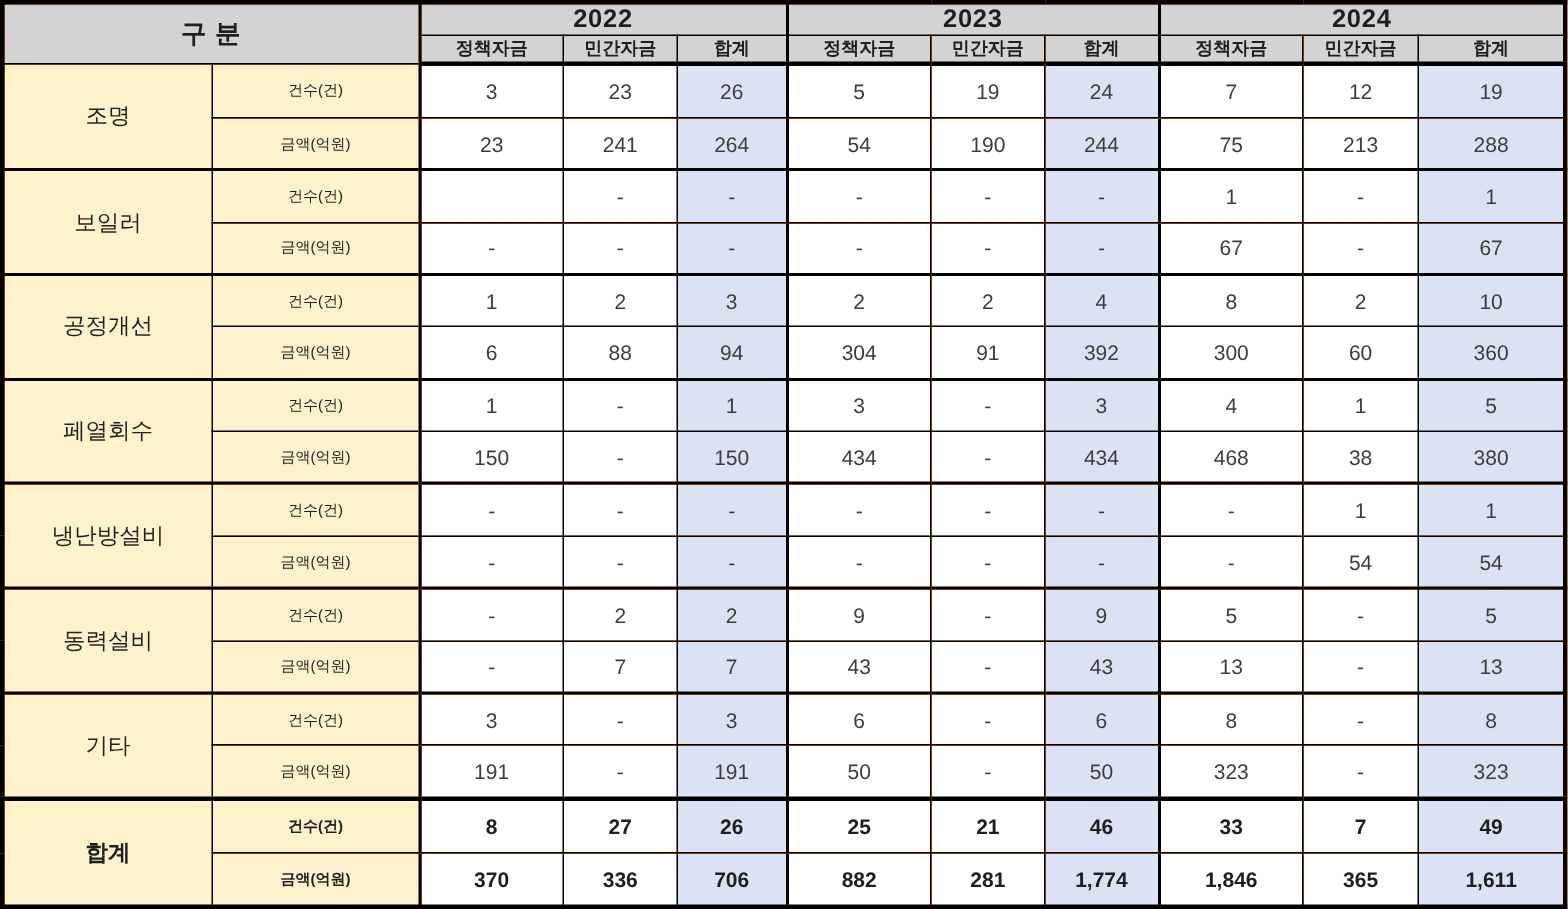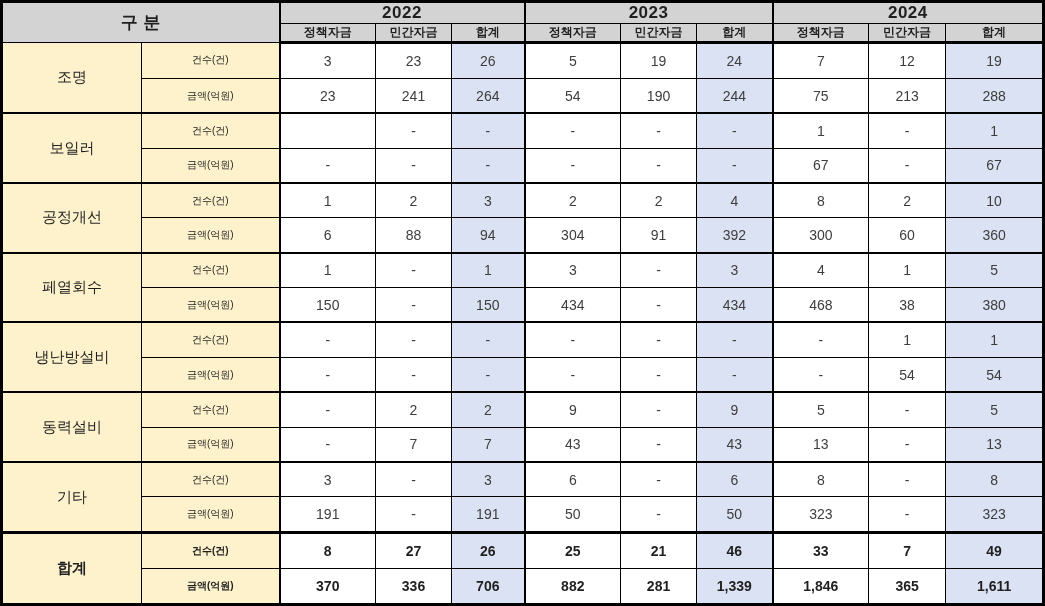--- a/index.html
+++ b/index.html
@@ -295,20 +295,20 @@
           <td class="num">7</td>
           <td class="num tot">49</td>
         </tr>
         <tr class="grand">
           <td class="sub">금액(억원)</td>
           <td class="num thick-l">370</td>
           <td class="num">336</td>
           <td class="num tot">706</td>
           <td class="num thick-l">882</td>
           <td class="num">281</td>
-          <td class="num tot">1,339</td>
+          <td class="num tot">1,774</td>
           <td class="num thick-l">1,846</td>
           <td class="num">365</td>
           <td class="num tot">1,611</td>
         </tr>
       </tbody>
   </table>
 </div>
 
 </body></html>

